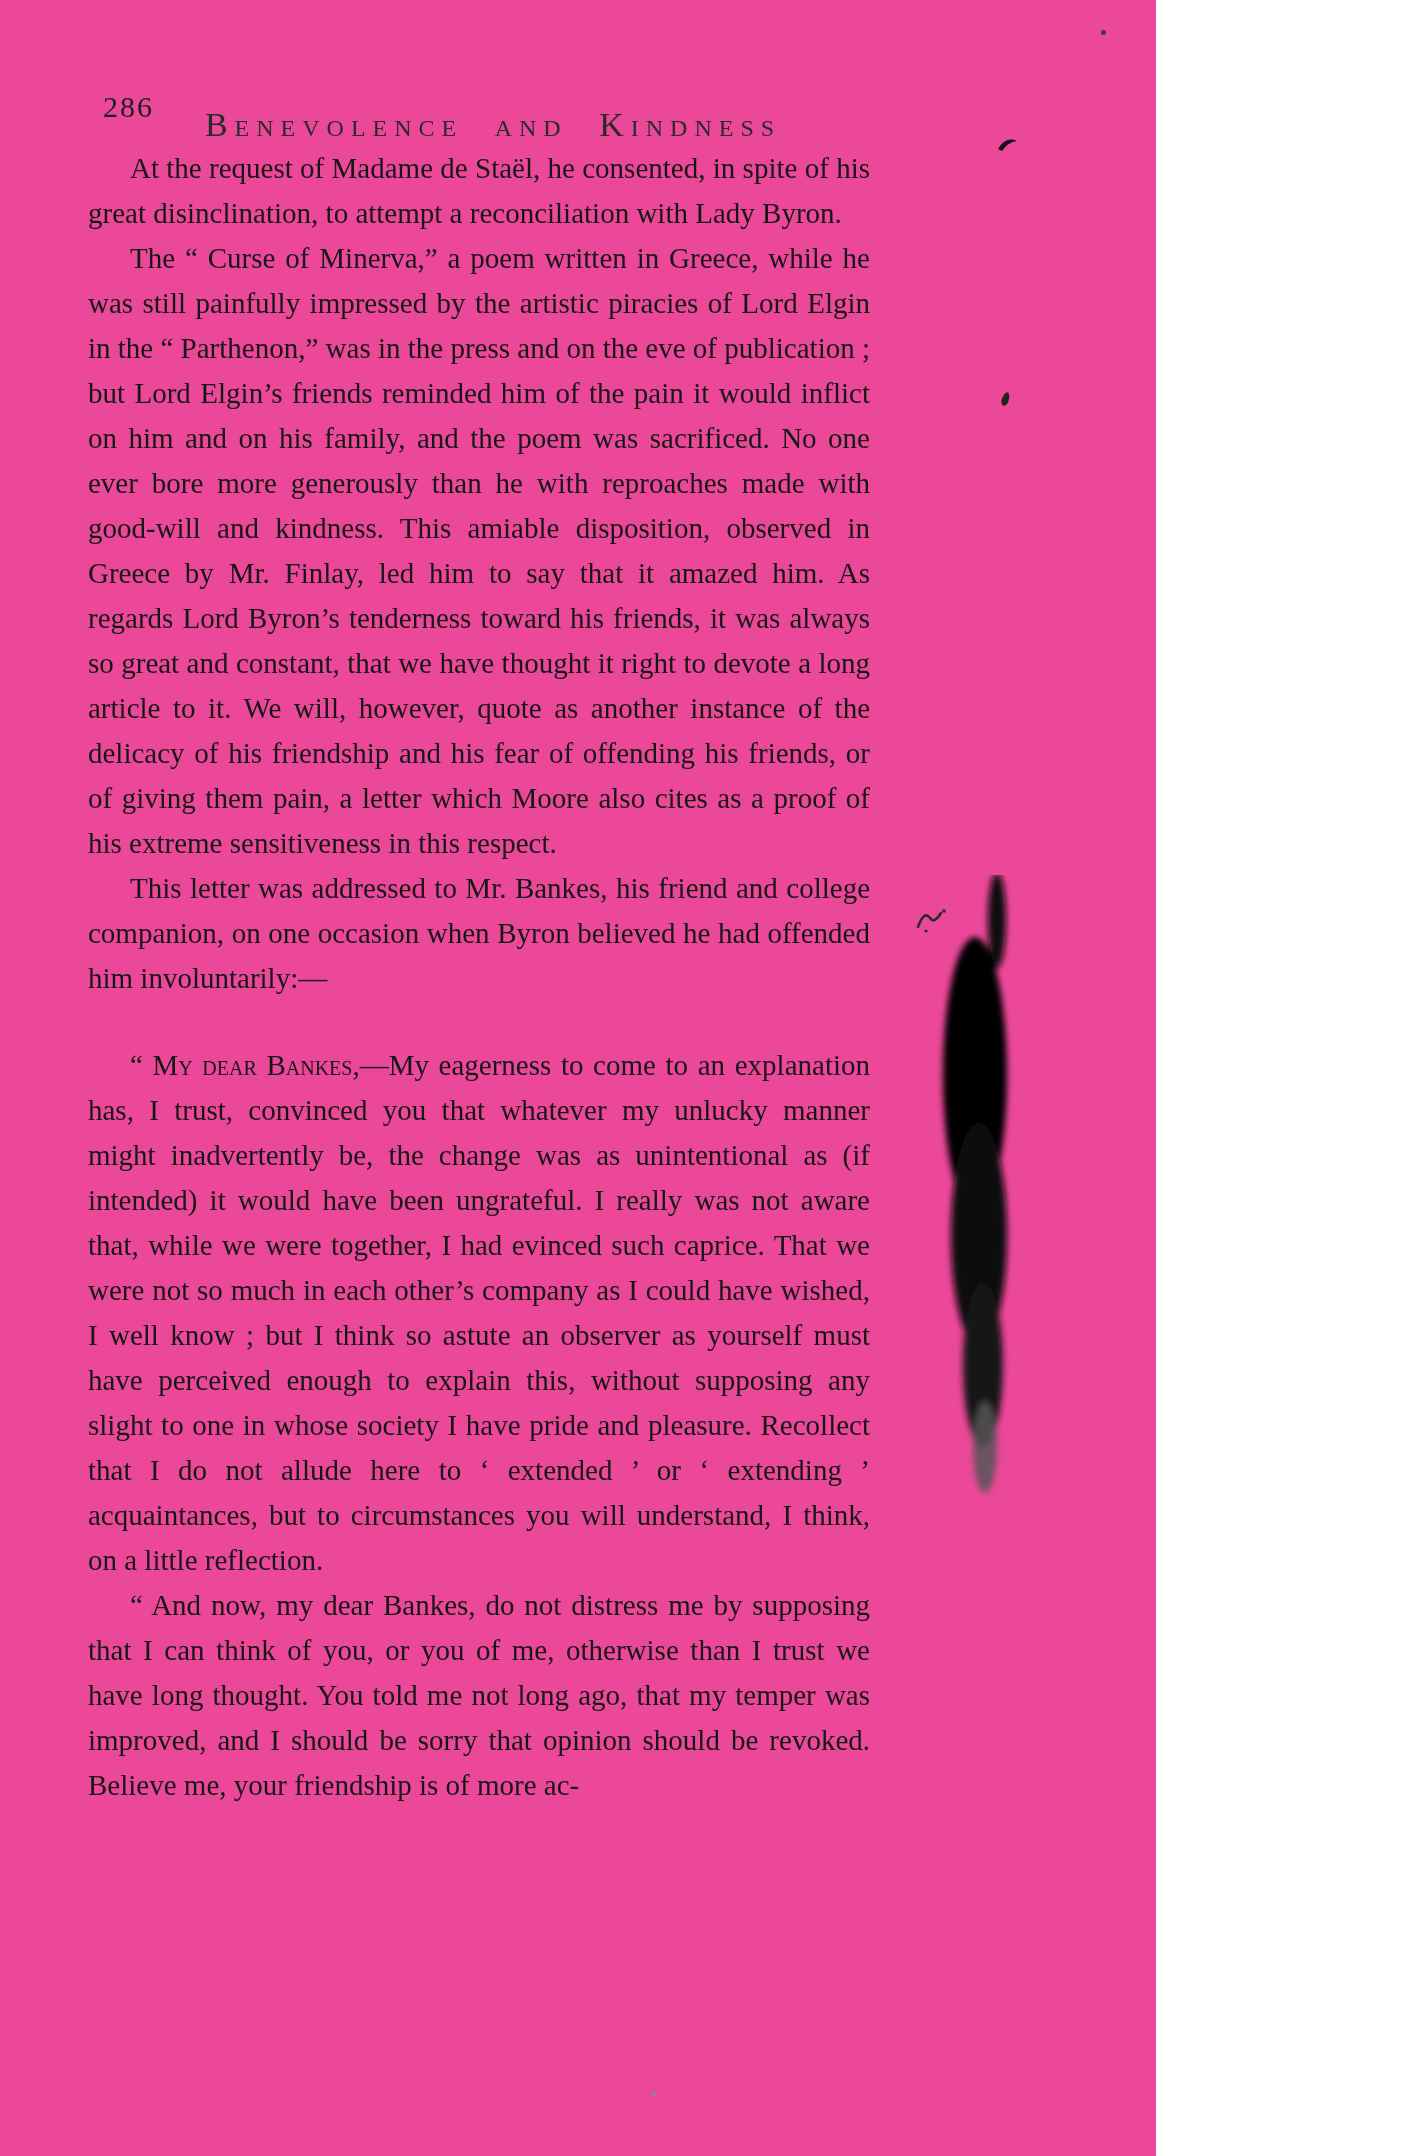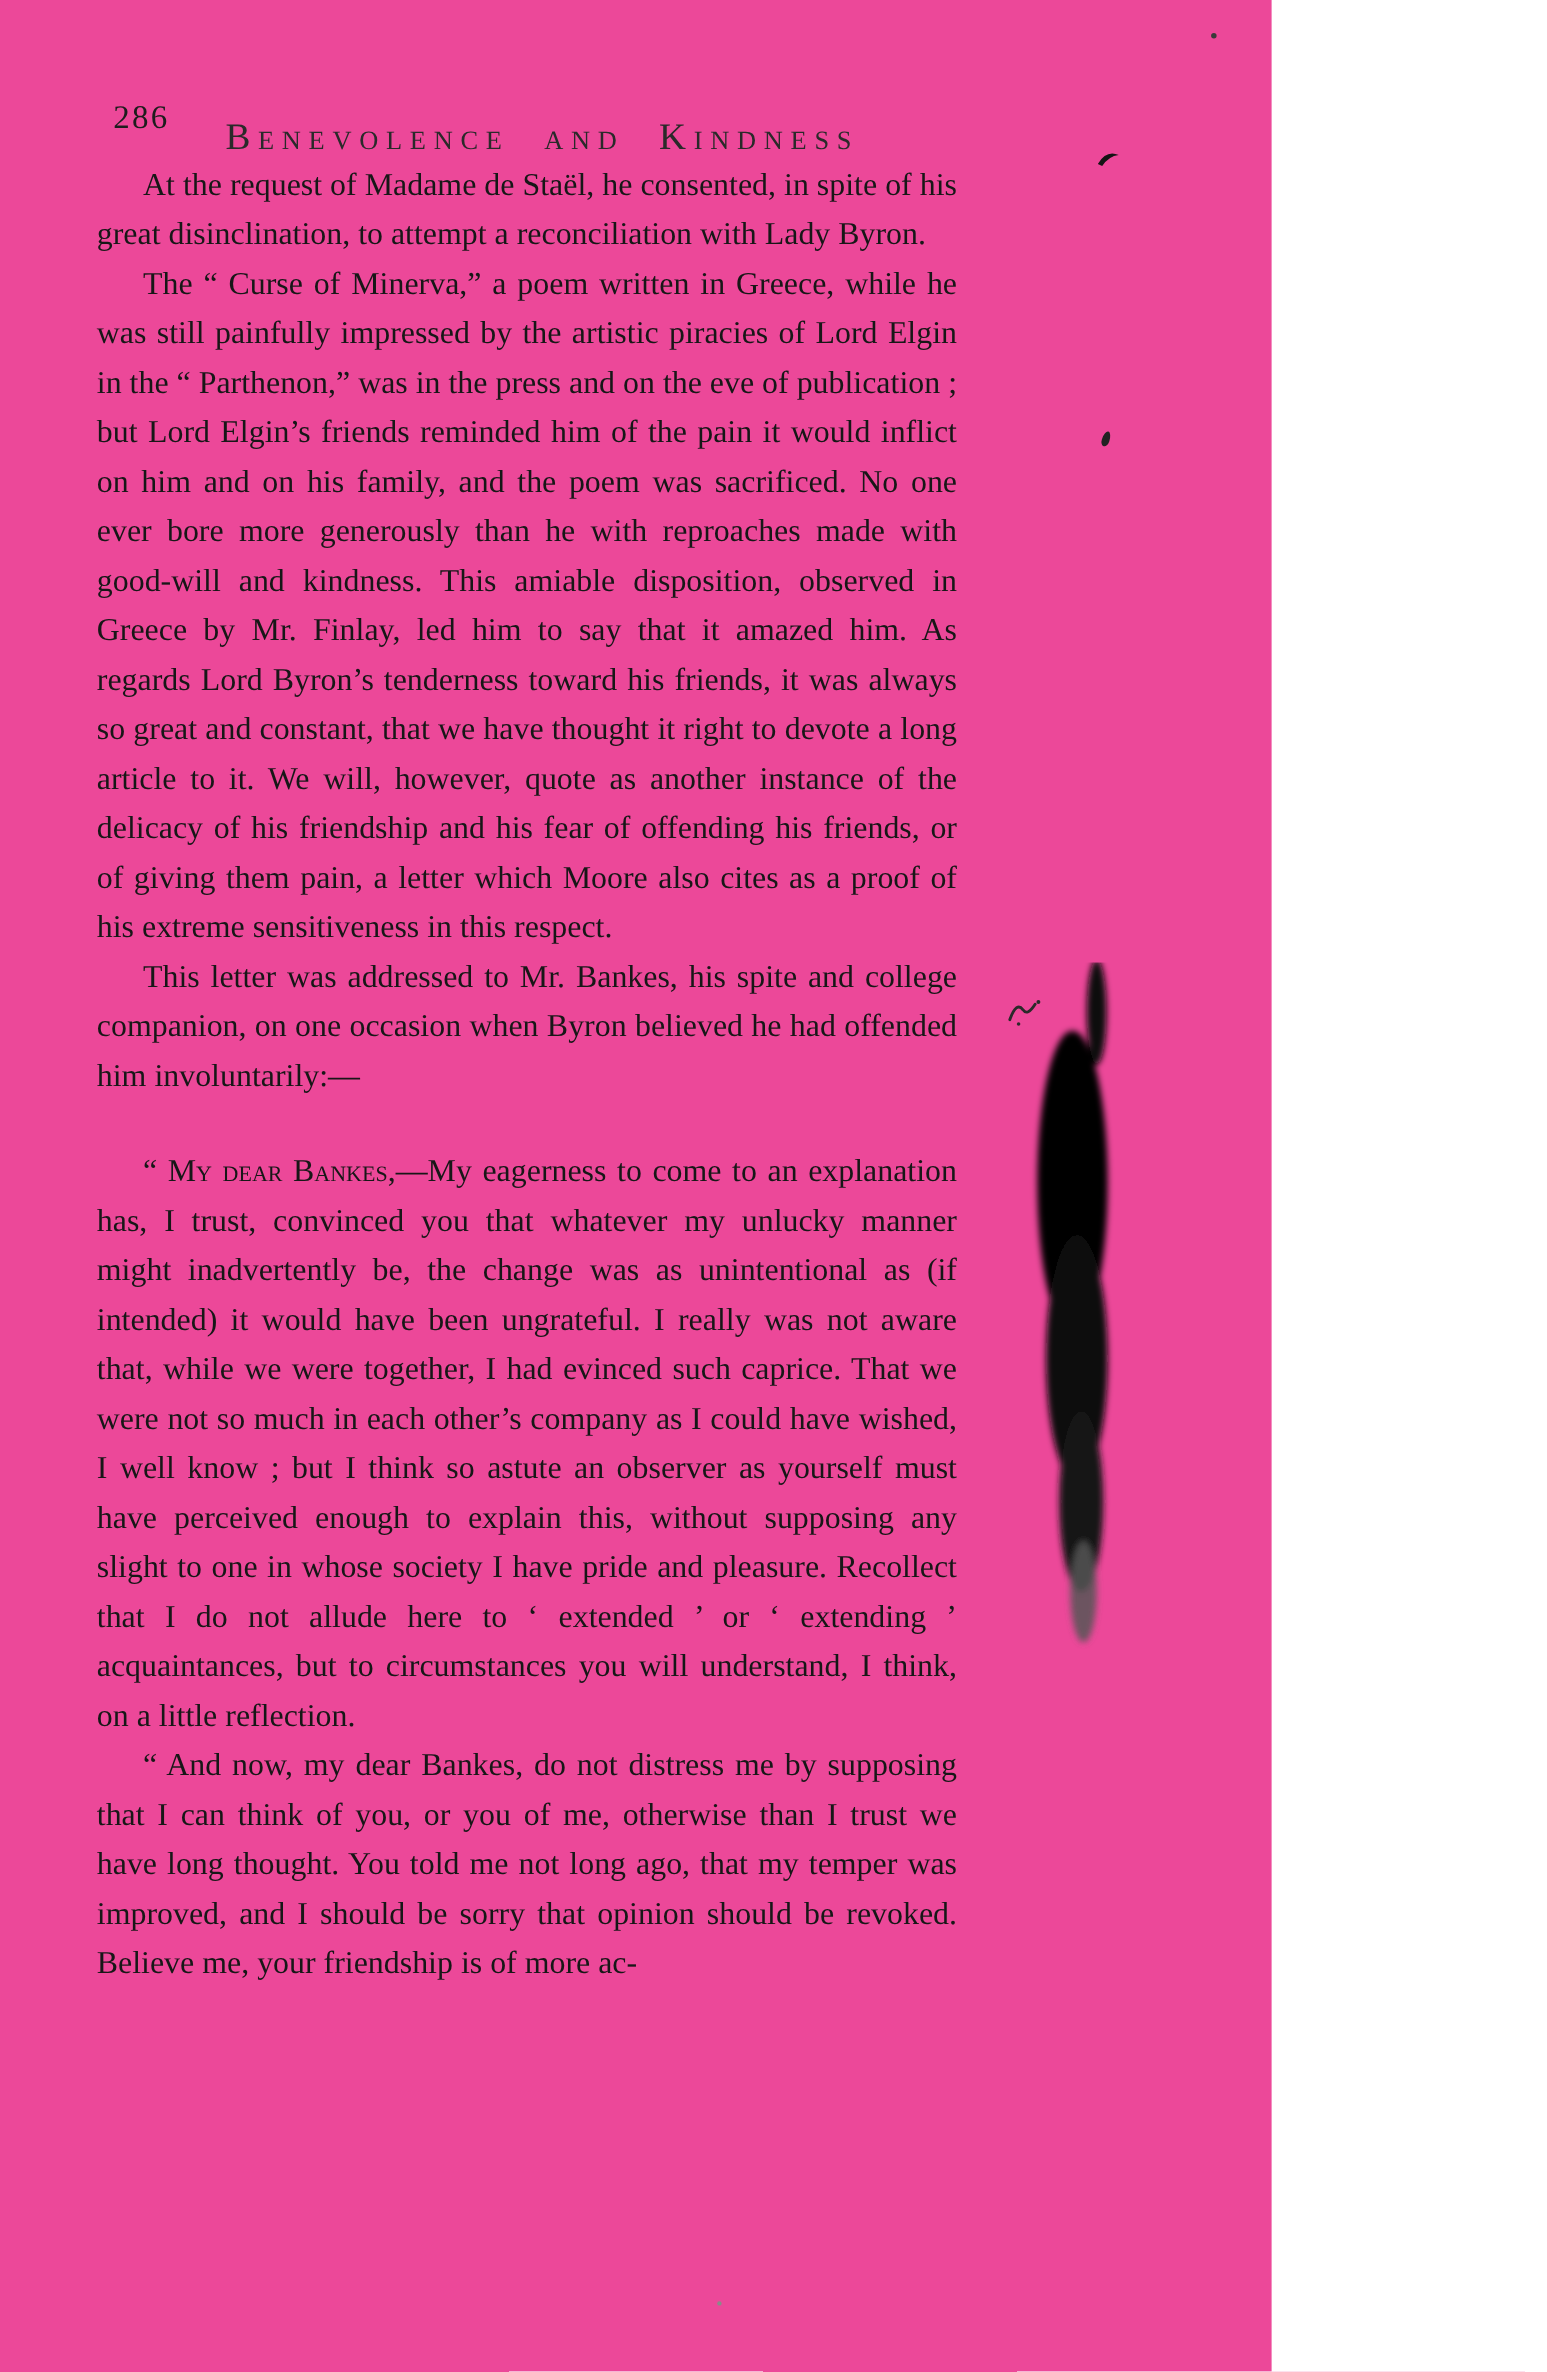--- a/index.html
+++ b/index.html
@@ -86,21 +86,21 @@
 <div class="page">
 
   <header class="running-header">
     <span class="page-number">286</span>
     <span class="running-title">Benevolence and Kindness</span>
   </header>
 
   <main class="text-block">
     <p>At the request of Madame de Staël, he consented, in spite of his great disinclination, to attempt a reconciliation with Lady Byron.</p>
     <p>The “ Curse of Minerva,” a poem written in Greece, while he was still painfully impressed by the artistic piracies of Lord Elgin in the “ Parthenon,” was in the press and on the eve of publication ; but Lord Elgin’s friends reminded him of the pain it would inflict on him and on his family, and the poem was sacrificed.  No one ever bore more generously than he with reproaches made with good-will and kindness.  This amiable disposition, observed in Greece by Mr. Finlay, led him to say that it amazed him.  As regards Lord Byron’s tenderness toward his friends, it was always so great and constant, that we have thought it right to devote a long article to it.  We will, however, quote as another instance of the delicacy of his friendship and his fear of offending his friends, or of giving them pain, a letter which Moore also cites as a proof of his extreme sensitiveness in this respect.</p>
-    <p>This letter was addressed to Mr. Bankes, his spite and college companion, on one occasion when Byron believed he had offended him involuntarily:—</p>
+    <p>This letter was addressed to Mr. Bankes, his friend and college companion, on one occasion when Byron believed he had offended him involuntarily:—</p>
     <p class="gap-before"><span class="sc">“ My dear Bankes,</span><span>—My eagerness to come to an explanation has, I trust, convinced you that whatever my unlucky manner might inadvertently be, the change was as unintentional as (if intended) it would have been ungrateful.  I really was not aware that, while we were together, I had evinced such caprice.  That we were not so much in each other’s company as I could have wished, I well know ; but I think so astute an observer as yourself must have perceived enough to explain this, without supposing any slight to one in whose society I have pride and pleasure.  Recollect that I do not allude here to ‘ extended ’ or ‘ extending ’ acquaintances, but to circumstances you will understand, I think, on a little reflection.</span></p>
     <p>“ And now, my dear Bankes, do not distress me by supposing that I can think of you, or you of me, otherwise than I trust we have long thought.  You told me not long ago, that my temper was improved, and I should be sorry that opinion should be revoked.  Believe me, your friendship is of more ac-</p>
   </main>
 
   <svg class="artifact" style="left:925px; top:875px;" width="110" height="625" viewBox="0 0 110 625">
     <defs>
       <filter id="blur1" x="-40%" y="-10%" width="180%" height="120%">
         <feGaussianBlur stdDeviation="3"></feGaussianBlur>
       </filter>
     </defs>

